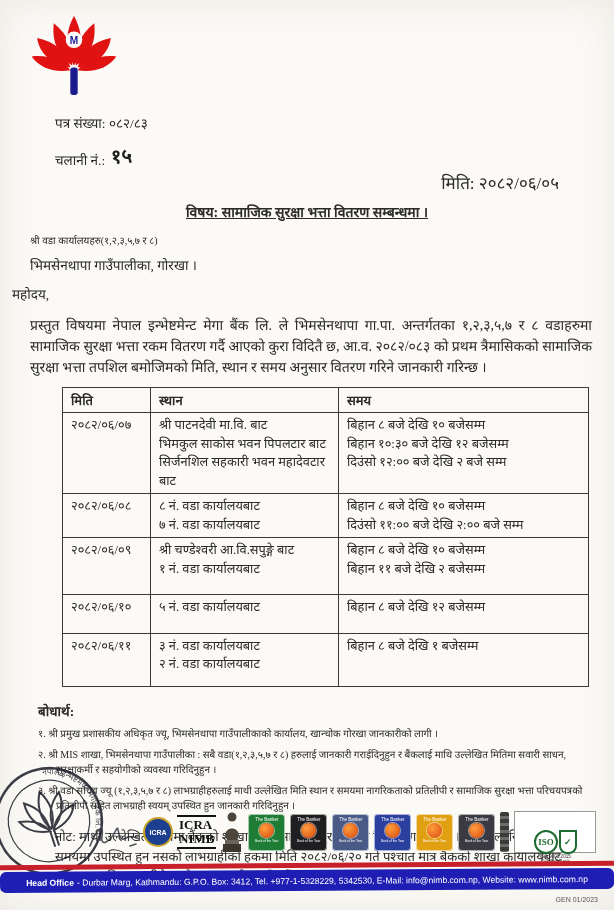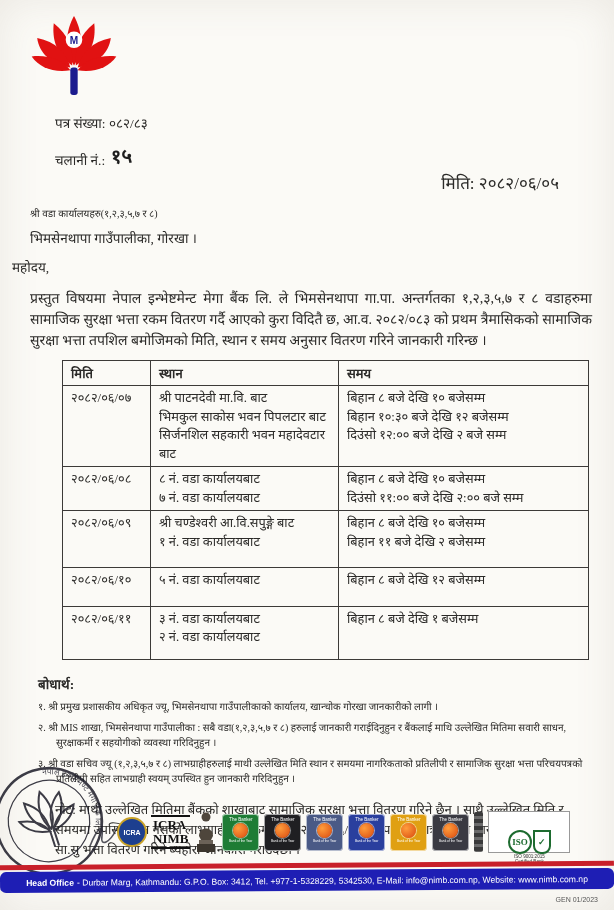--- a/index.html
+++ b/index.html
@@ -42,21 +42,21 @@
   .schedule tbody tr:nth-child(3) td{padding-bottom:16px}
   .schedule tbody tr:nth-child(4) td{padding-bottom:16px}
   .schedule tbody tr:nth-child(5) td{padding-bottom:12px}
   
   .cc-head{margin:15px 4px 0 38px;font-size:13.5px;font-weight:600}
   .cc-item{margin:6px 28px 0 38px;padding-left:18px;text-indent:-18px;font-size:10px;line-height:1.5}
   .note{margin:14px 28px 0 55px;font-size:13px;line-height:1.55}
   
   .stamp{position:absolute;left:-12px;top:760px;width:122px;height:122px;transform:rotate(-18deg);opacity:.85}
   .signature{position:absolute;left:86px;top:816px;width:56px;height:40px;opacity:.8}
-  .logo-row{position:absolute;left:117px;top:810px;display:flex;align-items:center;gap:5px}
+  .logo-row{position:absolute;left:143px;top:810px;display:flex;align-items:center;gap:5px}
   .icra{display:flex;align-items:center;gap:4px}
   .icra-circle{width:30px;height:30px;border-radius:50%;background:#1d3f8f;border:2px solid #c9a227;
     color:#fff;font-family:"Liberation Sans",sans-serif;font-size:7px;font-weight:700;
     display:flex;align-items:center;justify-content:center}
   .icra-text{font-family:"Liberation Serif",serif;font-weight:700;font-size:13px;line-height:1.05;
     color:#111;border-top:2px solid #111;border-bottom:2px solid #111;padding:1px 2px}
   .statue{width:22px;height:44px}
   .banker-badge{width:37px;height:37px;border-radius:4px;position:relative;
     display:flex;flex-direction:column;align-items:center;box-shadow:0 0 0 1px rgba(255,255,255,.6) inset}
   .badge-title{font-family:"Liberation Sans",sans-serif;font-size:5px;color:#fff;margin-top:2px;white-space:nowrap;transform:scale(.9)}
@@ -100,20 +100,21 @@
     </svg>
   </div>
 
   <div class="refline">पत्र संख्या: ०८२/८३</div>
   <div class="dispatch">
     <span>चलानी नं.:</span>
     <span class="hand">१५</span>
   </div>
   <div class="dateline">मिति: २०८२/०६/०५</div>
 
+  <div class="subject">विषय: सामाजिक सुरक्षा भत्ता वितरण सम्बन्धमा ।</div>
 
   <div class="addr">श्री वडा कार्यालयहरु(१,२,३,५,७ र ८)</div>
   <div class="addr2">भिमसेनथापा गाउँपालीका, गोरखा ।</div>
   <div class="salutation">महोदय,</div>
 
   <div class="body-par">प्रस्तुत विषयमा नेपाल इन्भेष्टमेन्ट मेगा बैंक लि. ले भिमसेनथापा गा.पा. अन्तर्गतका १,२,३,५,७ र ८ वडाहरुमा सामाजिक सुरक्षा भत्ता रकम वितरण गर्दै आएको कुरा विदितै छ, आ.व. २०८२/०८३ को प्रथम त्रैमासिकको सामाजिक सुरक्षा भत्ता तपशिल बमोजिमको मिति, स्थान र समय अनुसार वितरण गरिने जानकारी गरिन्छ ।</div>
 
   <table class="schedule">
     <thead>
       <tr>

